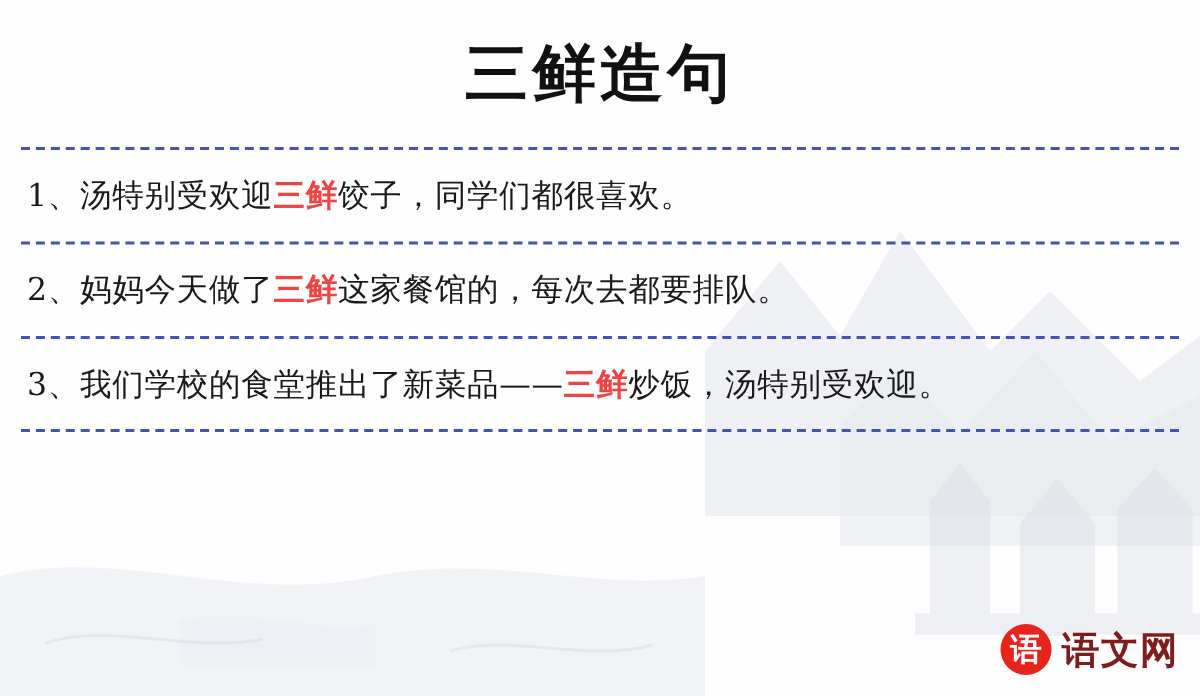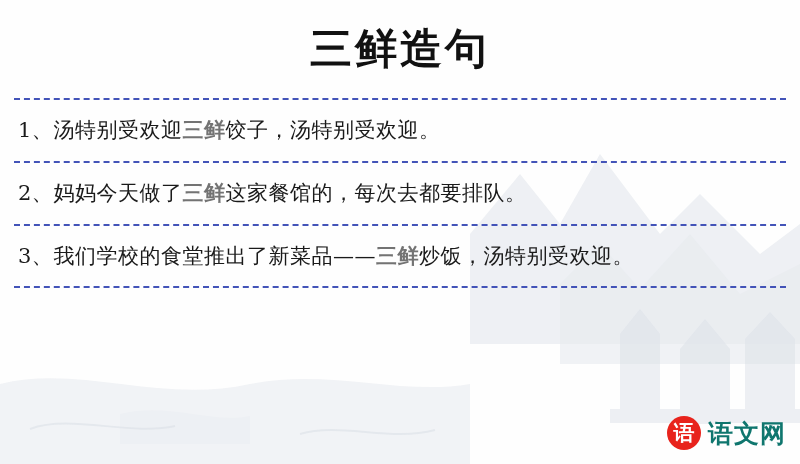--- a/index.html
+++ b/index.html
@@ -53,21 +53,21 @@
   .sentence {
     position: relative;
     font-family: "DejaVu Serif", serif;
     font-size: 21px;
     color: #1a1a1a;
     line-height: 1.75;
     padding: 12px 18px 12px 18px;
     letter-spacing: 0.5px;
   }
   .kw {
-    color: #737373;
+    color: #ef4444;
     font-weight: bold;
   }
   .logo {
     position: absolute;
     right: 14px;
     bottom: 14px;
     display: flex;
     align-items: center;
     gap: 7px;
   }
@@ -81,21 +81,21 @@
     align-items: center;
     justify-content: center;
     font-family: "DejaVu Serif", serif;
     font-size: 21px;
     font-weight: bold;
   }
   .logo-text {
     font-family: "DejaVu Serif", serif;
     font-size: 25px;
     font-weight: bold;
-    color: #0f766e;
+    color: #7f1d1d;
     letter-spacing: 1px;
   }
 </style>
 </head>
 <body>
 
 <div class="page">
 
   <svg class="ink-wash" viewBox="0 0 800 380" preserveAspectRatio="none">
     <g fill="#c3ccd8" opacity="0.55">
@@ -116,21 +116,21 @@
       <path d="M30 345 C 70 330, 130 352, 175 342"></path>
       <path d="M300 350 C 340 338, 390 358, 435 346"></path>
     </g>
   </svg>
 
   <h1 class="title">三鲜造句</h1>
 
   <div class="divider d1"></div>
 
   <div class="sentence">
-    <span>1、</span><span>汤特别受欢迎</span><span class="kw">三鲜</span><span>饺子，汤特别受欢迎。</span>
+    <span>1、</span><span>汤特别受欢迎</span><span class="kw">三鲜</span><span>饺子，同学们都很喜欢。</span>
   </div>
 
   <div class="divider"></div>
 
   <div class="sentence">
     <span>2、</span><span>妈妈今天做了</span><span class="kw">三鲜</span><span>这家餐馆的，每次去都要排队。</span>
   </div>
 
   <div class="divider"></div>
 

